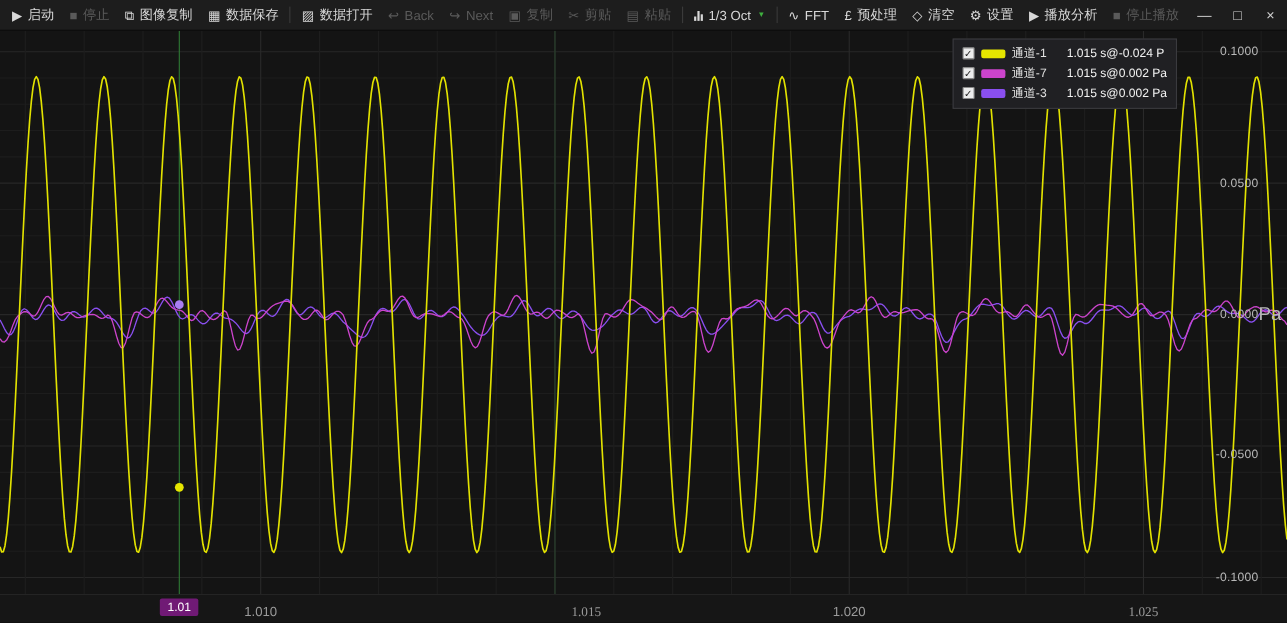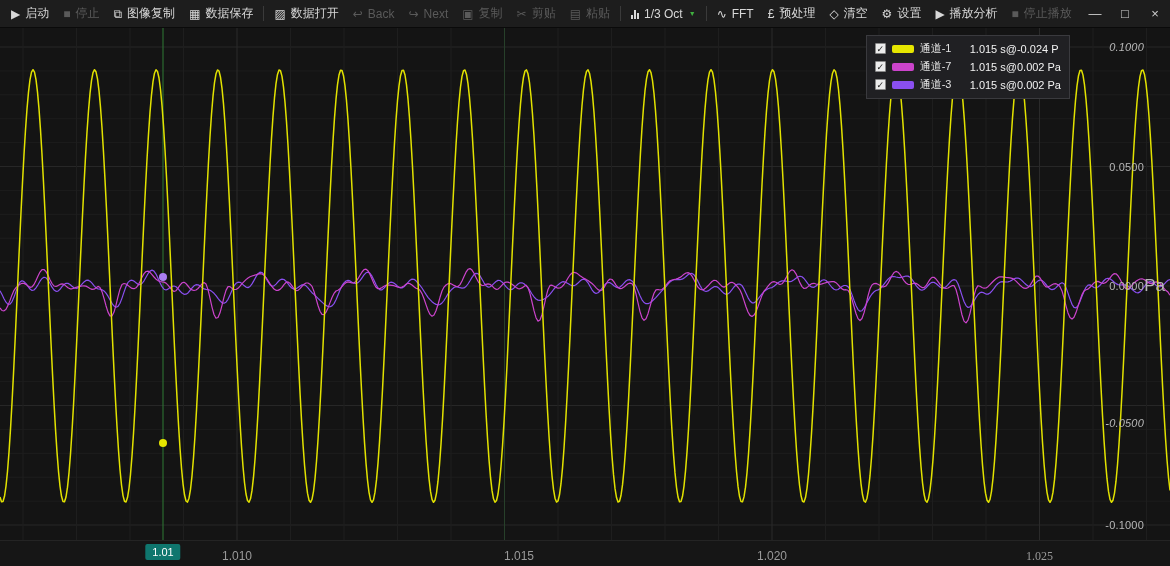--- a/index.html
+++ b/index.html
@@ -23,21 +23,21 @@
 .ytick{position:absolute;right:26px;transform:translateY(-50%);font-size:11px;color:#b8b8b8;letter-spacing:.2px;z-index:3}
 .yunit{position:absolute;right:5px;transform:translateY(-50%);font-size:17px;color:#b8b8b8;z-index:3}
 .legend{position:absolute;top:7px;right:100px;background:#202023;border:1px solid #3a3a3e;padding:5px 8px 6px;display:flex;flex-direction:column;gap:3px;z-index:4;min-width:186px}
 .leg-row{display:flex;align-items:center;gap:6px;font-size:11px;color:#e2e2e2;height:15px}
 .cb{width:11px;height:11px;background:#ececec;border:1px solid #8a8a8a;border-radius:1px;font-size:9px;line-height:10px;text-align:center;color:#1a1a1a;flex:0 0 auto;cursor:default}
 .swatch{width:22px;height:8px;border-radius:2px;flex:0 0 auto}
 .leg-label{width:44px;flex:0 0 auto}
 .leg-value{color:#f2f2f2;white-space:nowrap}
 .timebar{position:absolute;top:540px;left:0;width:1170px;height:26px;background:#161616;border-top:1px solid #242424}
 .xtick{position:absolute;top:8px;transform:translateX(-50%);font-size:12px;color:#9a9a9a}
-.cursor-label{position:absolute;top:3px;transform:translateX(-50%);background:#0f766e;color:#ffffff;font-size:11px;padding:2px 7px;border-radius:2px;cursor:default}
+.cursor-label{position:absolute;top:3px;transform:translateX(-50%);background:#701a75;color:#ffffff;font-size:11px;padding:2px 7px;border-radius:2px;cursor:default}
 </style>
 </head>
 <body>
 
 <div class="app">
   <div class="toolbar">
     <div class="tb-items">
         <div class="tb-btn">
           <span class="tb-icon">▶</span>
           <span>启动</span>
@@ -188,27 +188,27 @@
           <span class="leg-label">通道-7</span>
           <span class="leg-value">1.015 s@0.002 Pa</span>
         </div>
         <div class="leg-row">
           <span class="cb">✓</span>
           <span class="swatch" style="background: rgb(138, 79, 240);"></span>
           <span class="leg-label">通道-3</span>
           <span class="leg-value">1.015 s@0.002 Pa</span>
         </div>
       </div>
-  <div class="ytick" style="top: 19px; font-style: italic;">0.1000</div>
+  <div class="ytick" style="top: 19px;">0.1000</div>
       <div class="ytick" style="top: 138.5px;">0.0500</div>
       <div class="ytick" style="top: 258px;">0.0000</div>
-      <div class="ytick" style="top: 395px; font-style: italic;">-0.0500</div>
+      <div class="ytick" style="top: 385px;">-0.0500</div>
       <div class="ytick" style="top: 497px;">-0.1000</div>
       <div class="yunit" style="top: 258px;">Pa</div>
     </div>
   <div class="timebar">
       <div class="xtick" style="left: 237px;">1.010</div>
-      <div class="xtick" style="left: 519px;">1.015</div>
+      <div class="xtick" style="left: 533px; font-family: Liberation Serif, serif;">1.015</div>
       <div class="xtick" style="left: 772px;">1.020</div>
       <div class="xtick" style="left: 1039.5px; font-family: Liberation Serif, serif;">1.025</div>
       <div class="cursor-label" style="left: 163px;">1.01</div>
     </div>
 </div>
 
 </body></html>

